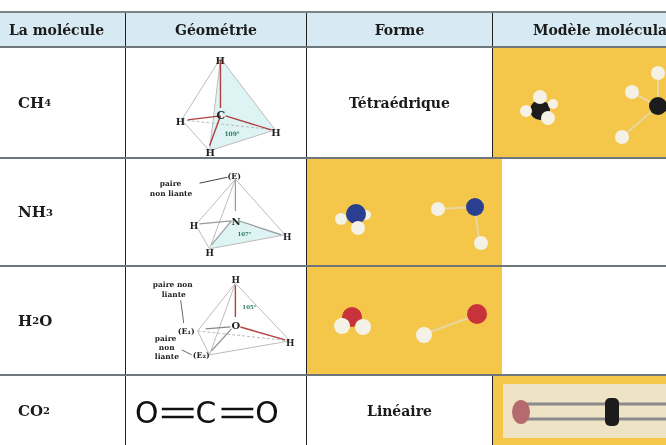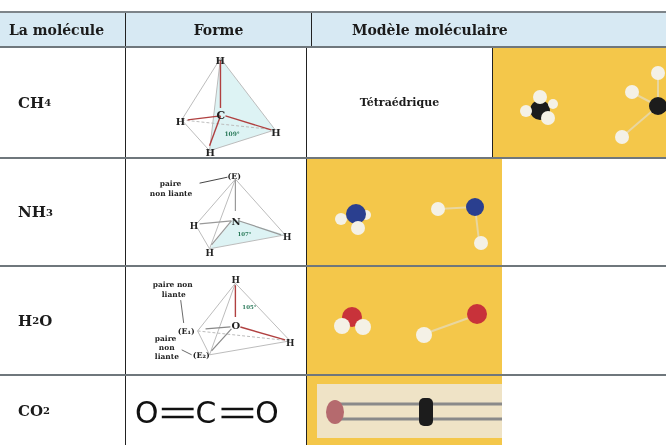--- a/index.html
+++ b/index.html
@@ -9,32 +9,33 @@
   .cell { box-sizing: border-box; display: flex; align-items: center; justify-content: center; border-right: 1.5px solid #222; font-weight: bold; color: #1b1b1b; }
   .cell:last-child { border-right: none; }
   .hdr { background: #d7e9f3; height: 33px; border-top: 2px solid #7d8489; border-bottom: 2px solid #6f777c; font-size: 14px; }
   .body-row { border-bottom: 2px solid #6f777c; background: #fff; }
   .c1 { width: 138px; }
   .c2 { width: 181px; }
   .c3 { width: 186px; }
   .c4 { width: 195px; }
   .formula { font-size: 15px; justify-content: flex-start; padding-left: 30px; }
   .formula sub { font-size: 10px; vertical-align: -2px; }
-  .shape { font-size: 11px; }
+  .shape { font-size: 14px; }
   .model { background: #f4c74a; padding: 0; justify-content: flex-start; overflow: hidden; }
   .geo { padding: 0; }
   svg text { font-family: "DejaVu Serif", "Liberation Serif", serif; font-weight: bold; }
 </style>
 </head>
 <body>
 
 <div class="table">
 
   <div class="row hdr">
     <div class="cell c1">La molécule</div>
+    <div class="cell c2">Géométrie</div>
     <div class="cell c3">Forme</div>
     <div class="cell c4" style="justify-content:flex-start;padding-left:40px;white-space:nowrap;">Modèle moléculaire</div>
   </div>
 
   <div class="row body-row" style="height:109px;">
     <div class="cell c1 formula">
       <span>CH</span>
         <sub>4</sub>
     </div>
     <div class="cell c2 geo">
@@ -177,20 +178,21 @@
       <svg width="181" height="69" viewBox="0 0 181 69">
         <text x="9" y="47" font-size="30" font-weight="normal" fill="#111" style="font-family:'DejaVu Sans','Liberation Sans',sans-serif;font-weight:normal;">O</text>
         <line x1="36" y1="33" x2="68" y2="33" stroke="#111" stroke-width="2.5"></line>
         <line x1="36" y1="41" x2="68" y2="41" stroke="#111" stroke-width="2.5"></line>
         <text x="70" y="47" font-size="30" fill="#111" style="font-family:'DejaVu Sans','Liberation Sans',sans-serif;font-weight:normal;">C</text>
         <line x1="96" y1="33" x2="128" y2="33" stroke="#111" stroke-width="2.5"></line>
         <line x1="96" y1="41" x2="128" y2="41" stroke="#111" stroke-width="2.5"></line>
         <text x="130" y="47" font-size="30" fill="#111" style="font-family:'DejaVu Sans','Liberation Sans',sans-serif;font-weight:normal;">O</text>
       </svg>
     </div>
+    <div class="cell c3 shape">Linéaire</div>
     <div class="cell c4 model">
       <svg width="195" height="69" viewBox="0 0 195 69">
         <rect width="195" height="69" fill="#f4c74a"></rect>
         <rect x="10" y="8" width="185" height="54" fill="#efe3c6"></rect>
         <line x1="26" y1="28" x2="195" y2="28" stroke="#8a8a8a" stroke-width="3"></line>
         <line x1="26" y1="43" x2="195" y2="43" stroke="#8a8a8a" stroke-width="3"></line>
         <ellipse cx="28" cy="36" rx="9" ry="12" fill="#b56a6e"></ellipse>
         <rect x="112" y="22" width="14" height="28" rx="5" fill="#1c1c1c"></rect>
       </svg>
     </div>

